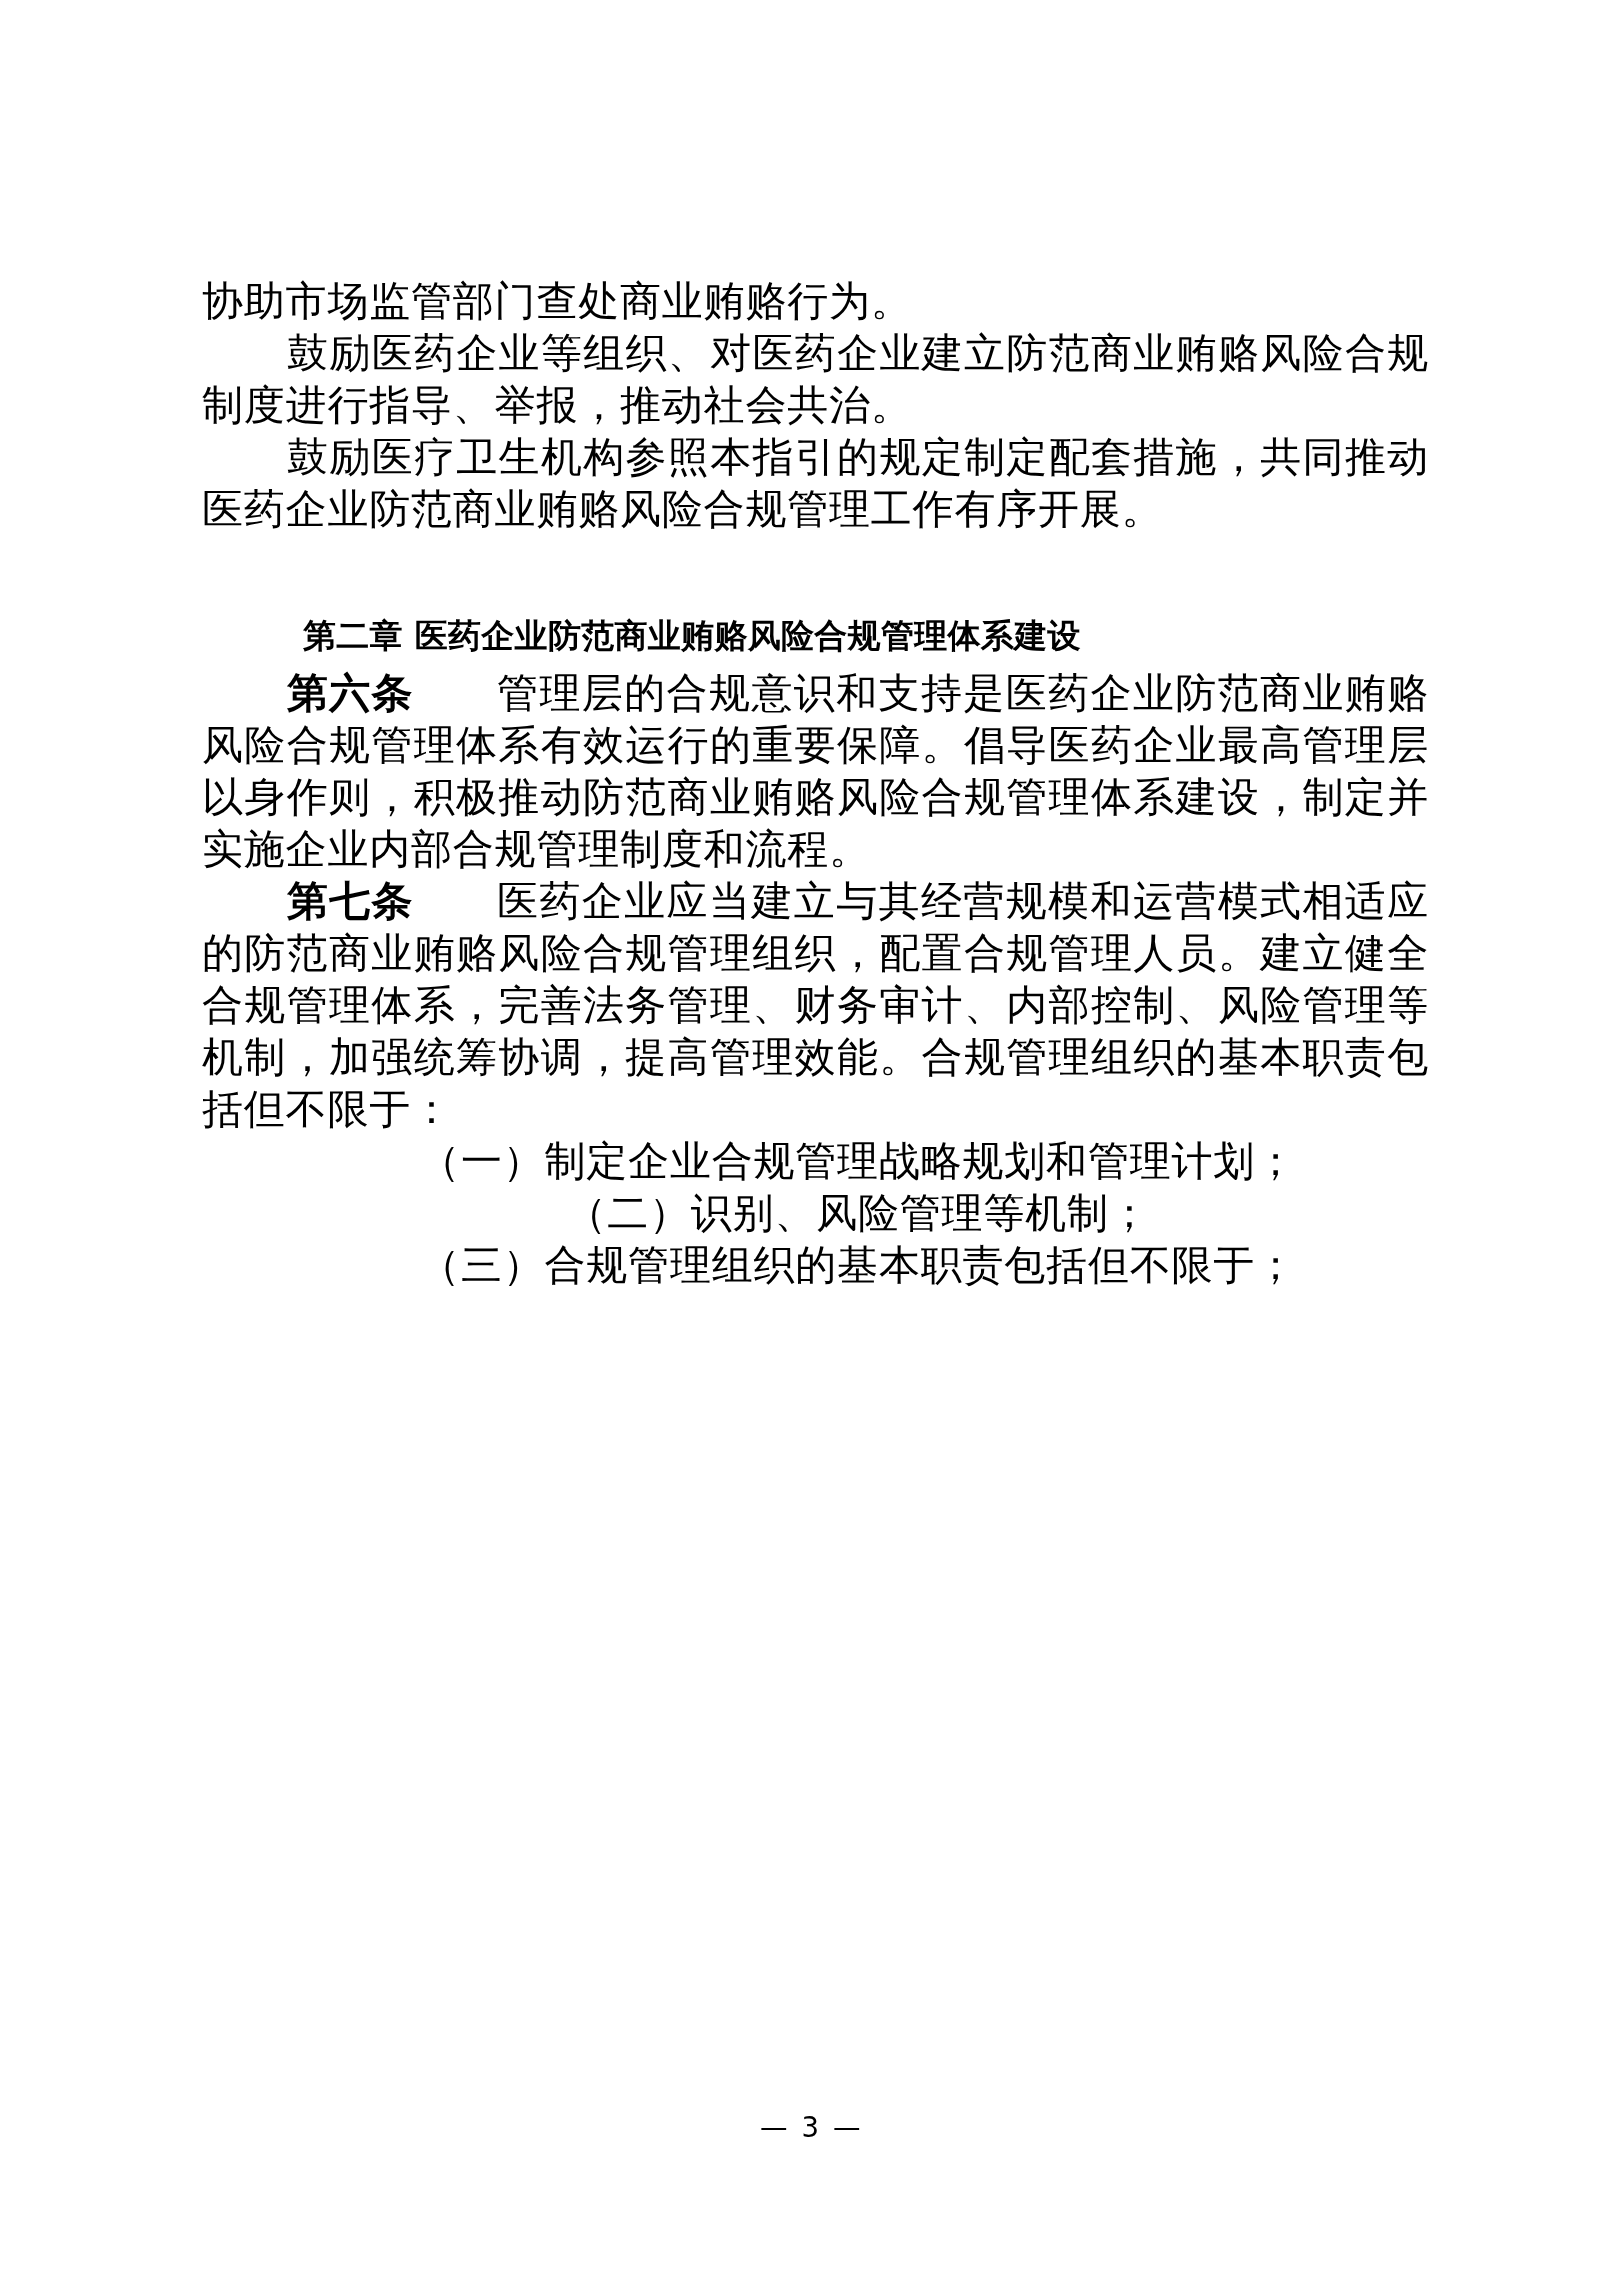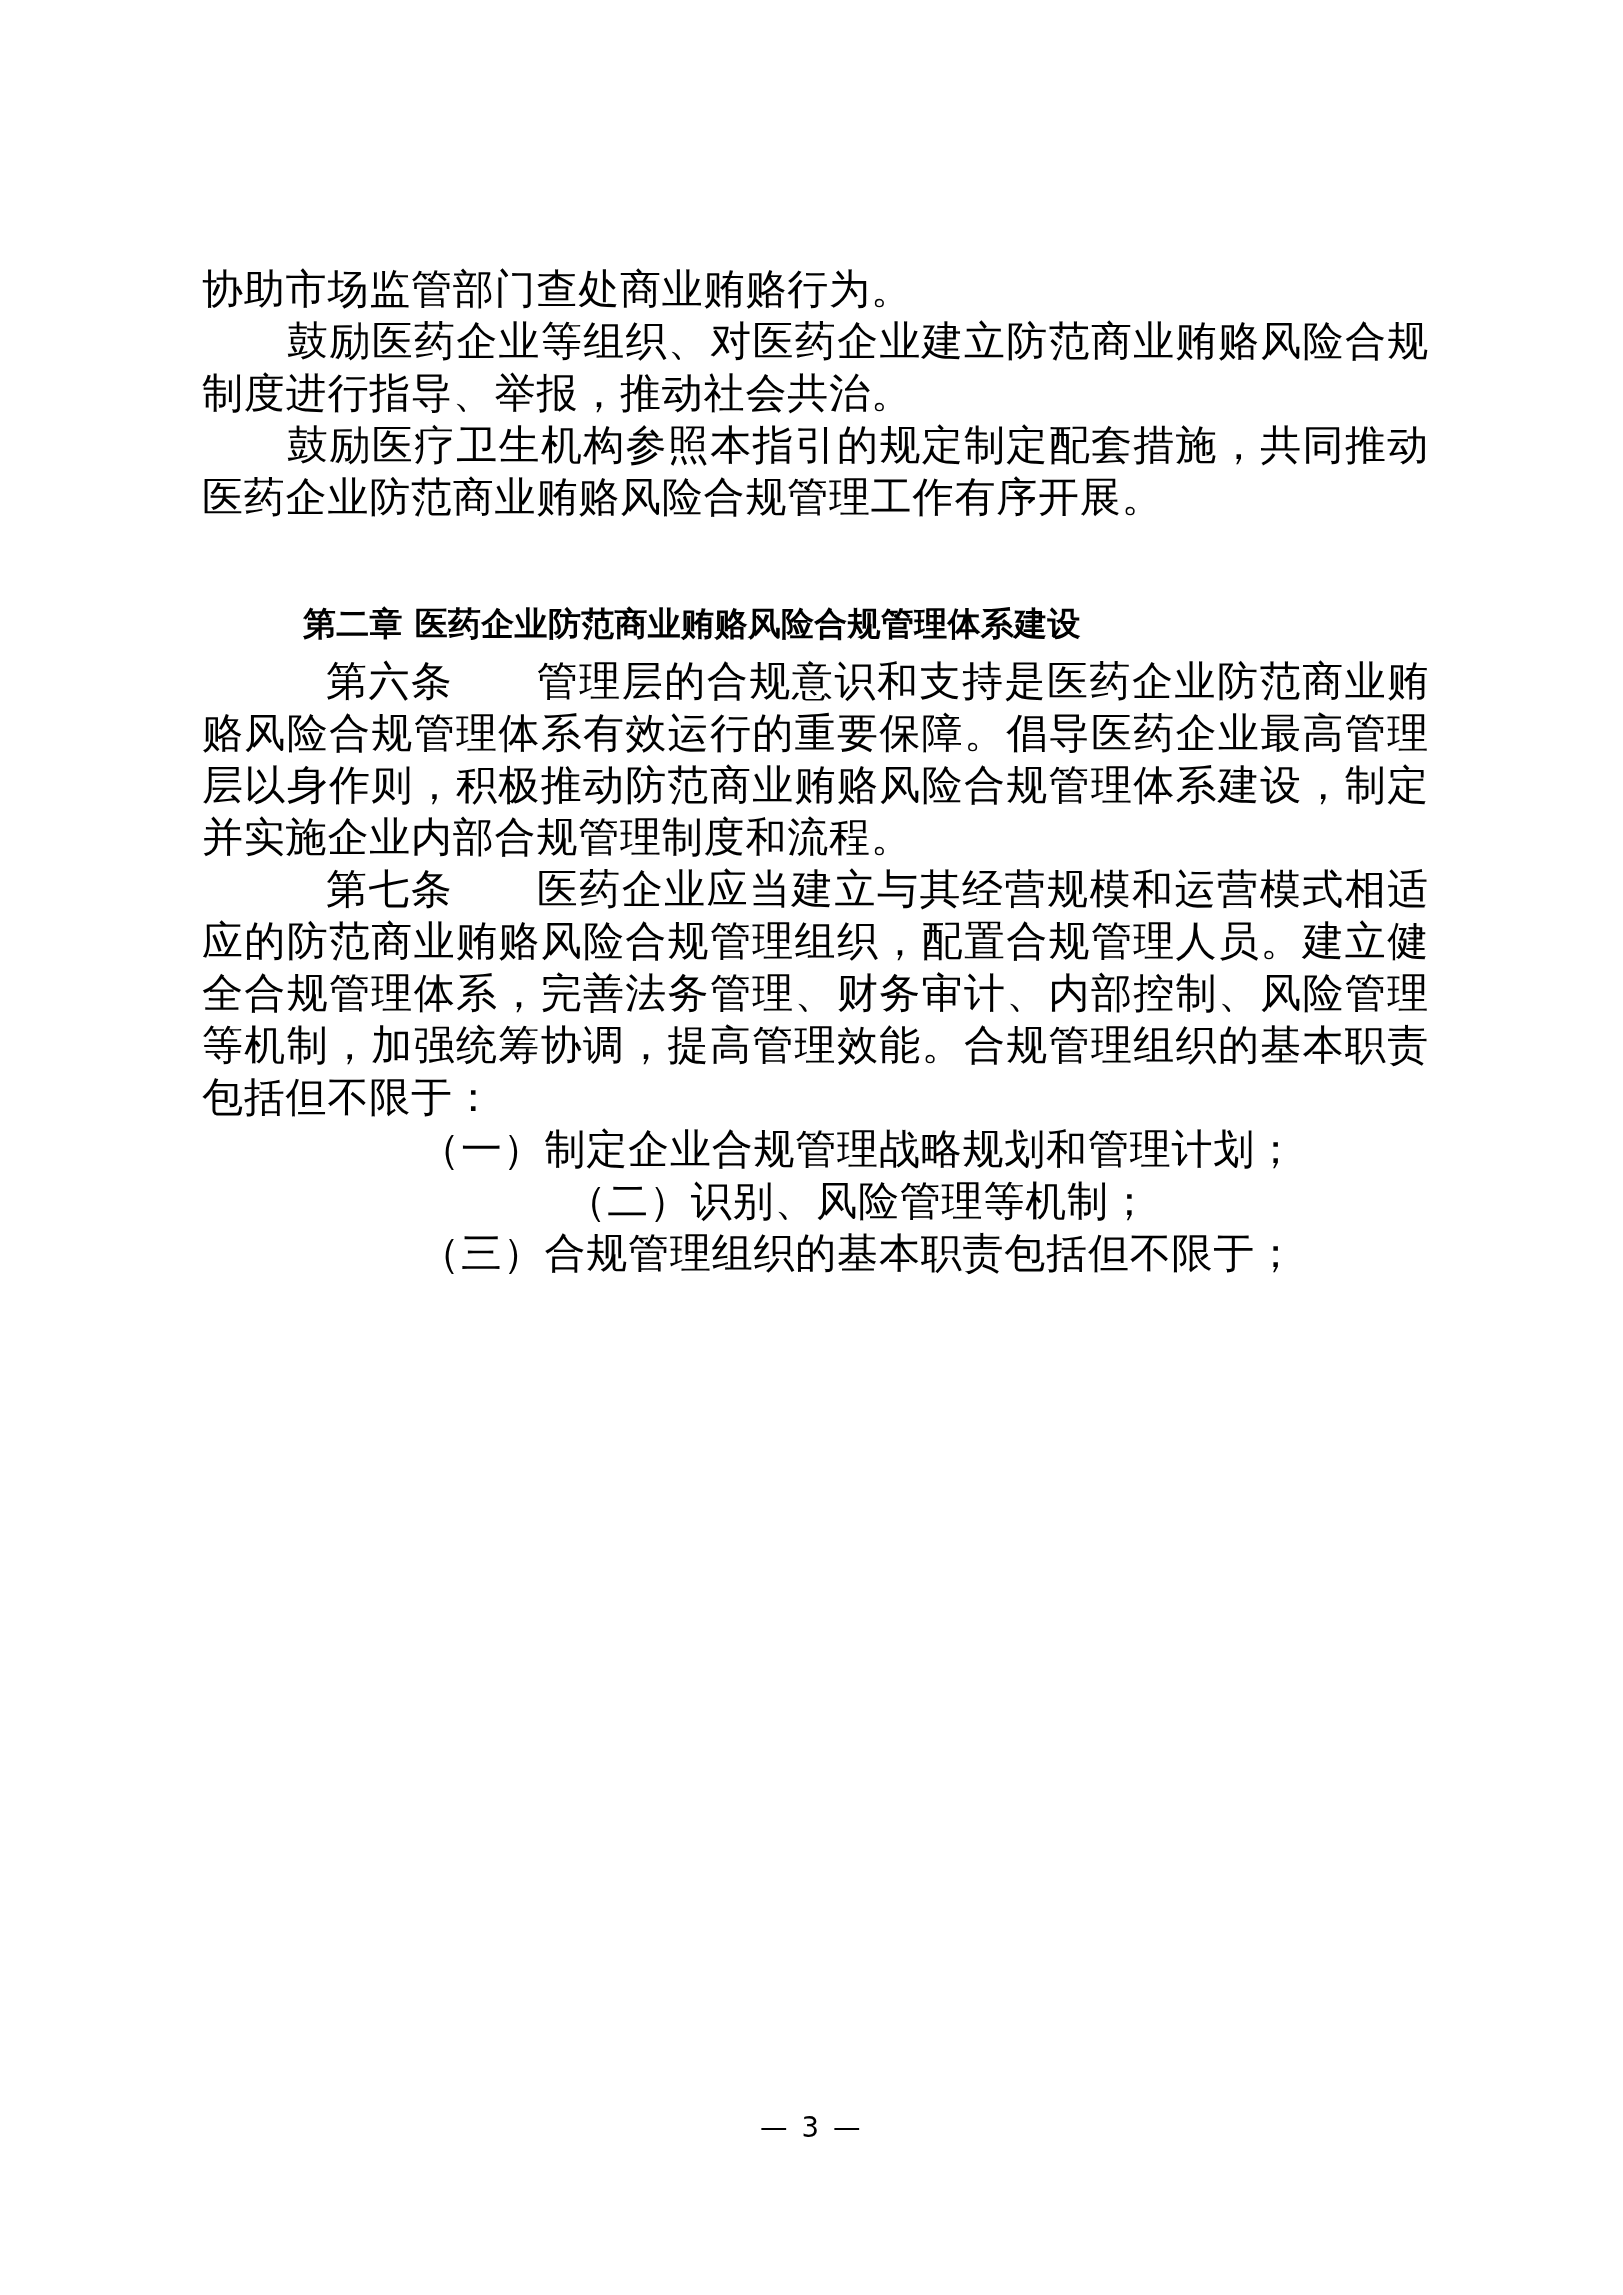--- a/index.html
+++ b/index.html
@@ -13,21 +13,21 @@
     height: 2295px;
     background: #ffffff;
     margin: 0 auto;
     overflow: hidden;
     font-family: "DejaVu Serif", "Liberation Serif", serif;
     color: #000000;
   }
   .content {
     position: absolute;
     left: 202px;
-    top: 263px;
+    top: 275px;
     width: 1227px;
   }
   
   .para {
     font-family: "DejaVu Serif", "Liberation Serif", serif;
     font-size: 41px;
     line-height: 52px;
     letter-spacing: 0.8px;
     text-align: justify;
     text-align-last: left;
@@ -51,23 +51,22 @@
     letter-spacing: 0.3px;
     margin: 0;
     padding-left: 101px;
     white-space: nowrap;
   }
   .gap-before-chapter { height: 75px; }
   .gap-after-chapter  { height: 5.2px; }
   
   .art-marker {
     font-family: "DejaVu Serif", "Liberation Serif", serif;
-    font-weight: normal;
+    font-weight: bold;
     letter-spacing: 0.7px;
-    margin-left: 39px;
   }
   .art-sep { letter-spacing: 0; }
   
   .list-item {
     font-family: "DejaVu Serif", "Liberation Serif", serif;
     font-size: 41px;
     line-height: 52px;
     letter-spacing: 0.8px;
     margin: 0;
     text-indent: 85px;

